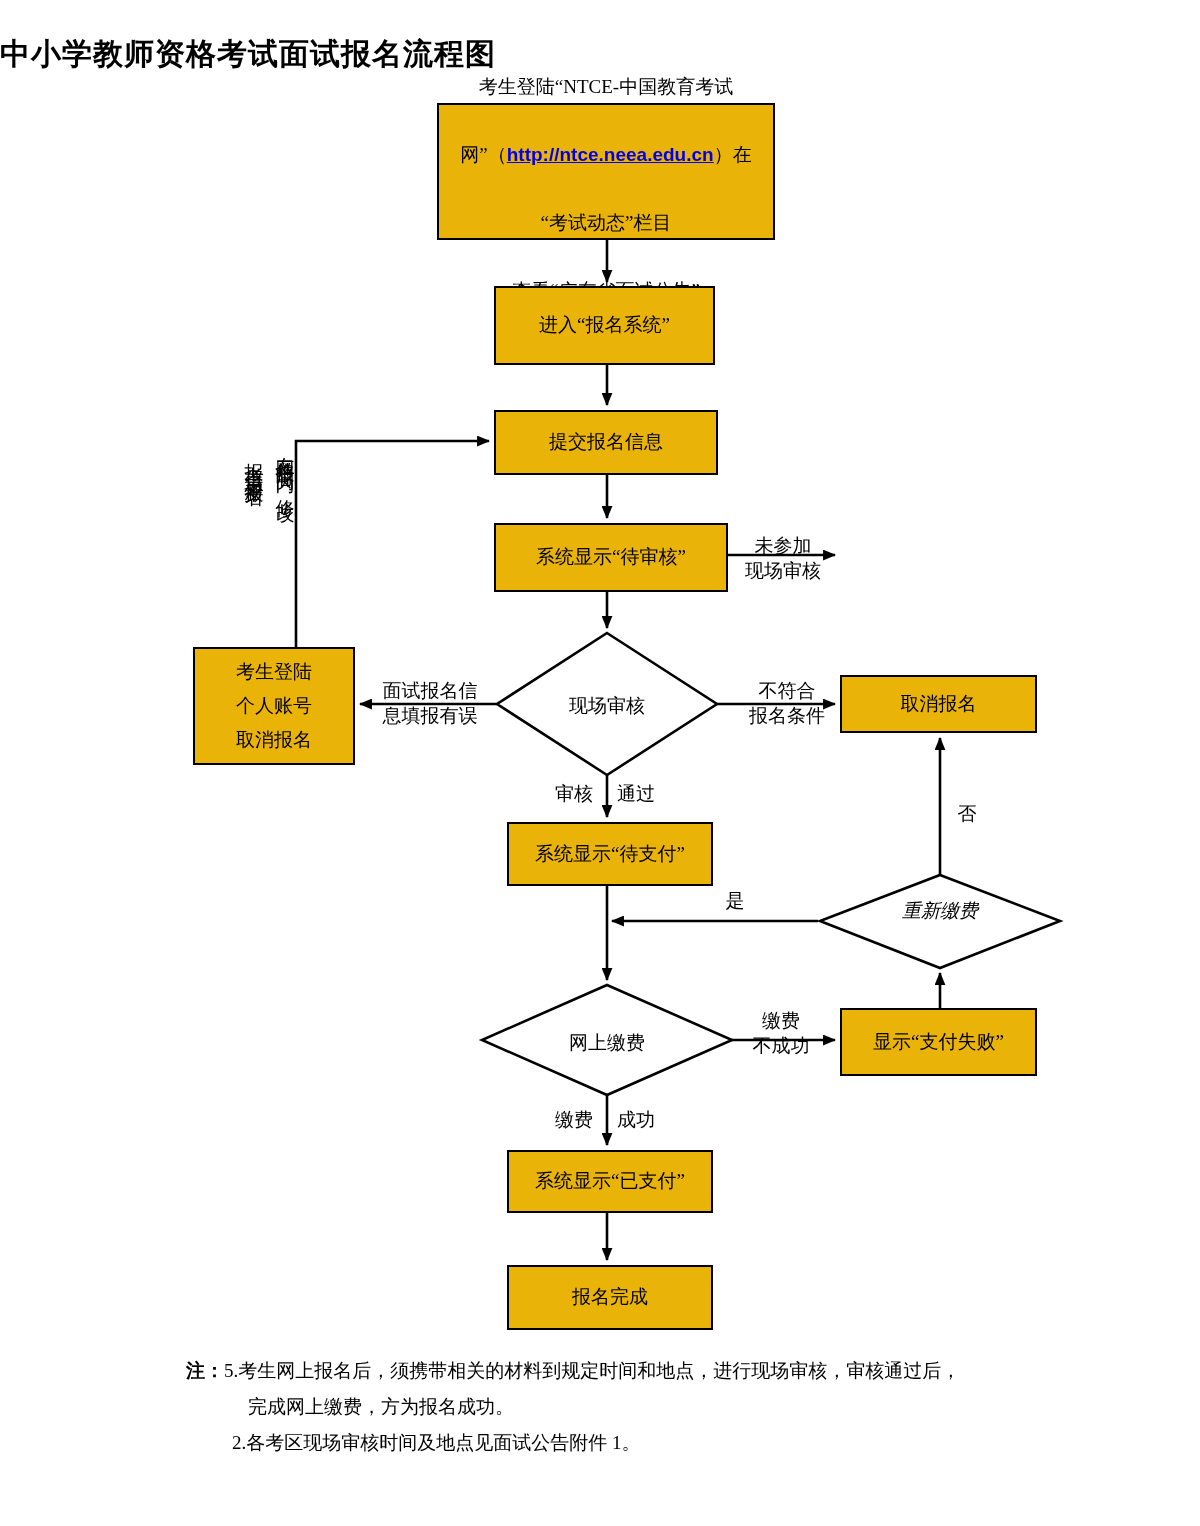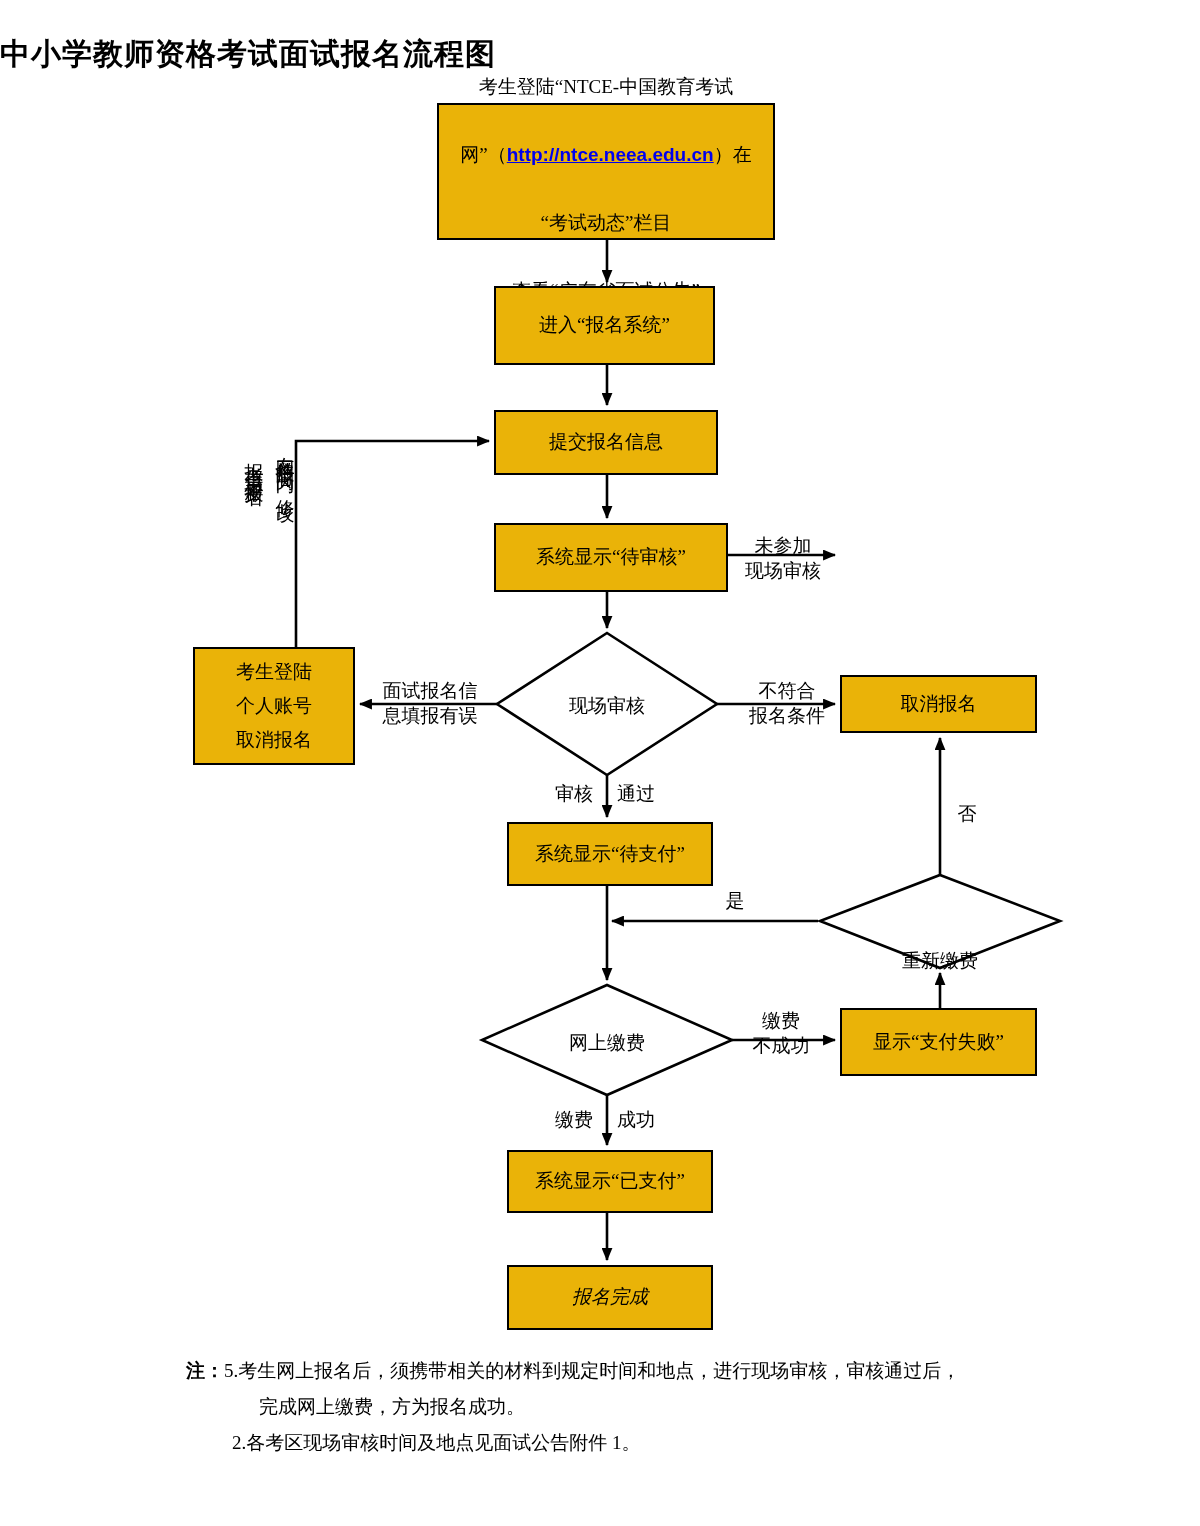--- a/index.html
+++ b/index.html
@@ -138,26 +138,26 @@
   </div>
 
   <div class="box" style="left:840px;top:1008px;width:197px;height:68px;">
     <span>显示“支付失败”</span>
   </div>
 
   <div class="box" style="left:507px;top:1150px;width:206px;height:63px;">
     <span>系统显示“已支付”</span>
   </div>
 
-  <div class="box" style="left:507px;top:1265px;width:206px;height:65px;font-style:italic;">
+  <div class="box" style="left:507px;top:1265px;width:206px;height:65px;">
     <span>报名完成</span>
   </div>
 
   <div class="lbl" style="left:547px;top:693px;width:120px;">现场审核</div>
-  <div class="lbl" style="left:880px;top:948px;width:120px;">重新缴费</div>
+  <div class="lbl" style="left:880px;top:898px;width:120px;font-style:italic;">重新缴费</div>
   <div class="lbl" style="left:547px;top:1030px;width:120px;">网上缴费</div>
 
   <div class="lbl" style="left:728px;top:533px;width:110px;">未参加
 现场审核</div>
   <div class="lbl" style="left:368px;top:678px;width:124px;">面试报名信
 息填报有误</div>
   <div class="lbl" style="left:733px;top:678px;width:108px;">不符合
 报名条件</div>
   <div class="lbl" style="left:552px;top:781px;width:44px;">审核</div>
   <div class="lbl" style="left:614px;top:781px;width:44px;">通过</div>
@@ -167,20 +167,20 @@
 不成功</div>
   <div class="lbl" style="left:552px;top:1107px;width:44px;">缴费</div>
   <div class="lbl" style="left:614px;top:1107px;width:44px;">成功</div>
 
   <div class="vtext" style="left:241px;top:448px;">报考信息重新报名</div>
   <div class="vtext" style="left:272px;top:442px;">在网报时间内，修改</div>
 
   <div class="note" style="left:186px;top:1358px;">
     <span class="note-prefix">注：</span><span>5.考生网上报名后，须携带相关的材料到规定时间和地点，进行现场审核，审核通过后，</span>
   </div>
-  <div class="note" style="left:259px;top:1394px;">
+  <div class="note" style="left:248px;top:1394px;">
     <span>完成网上缴费，方为报名成功。</span>
   </div>
   <div class="note" style="left:232px;top:1430px;">
     <span>2.各考区现场审核时间及地点见面试公告附件 1。</span>
   </div>
 
 </div>
 
 </body></html>

